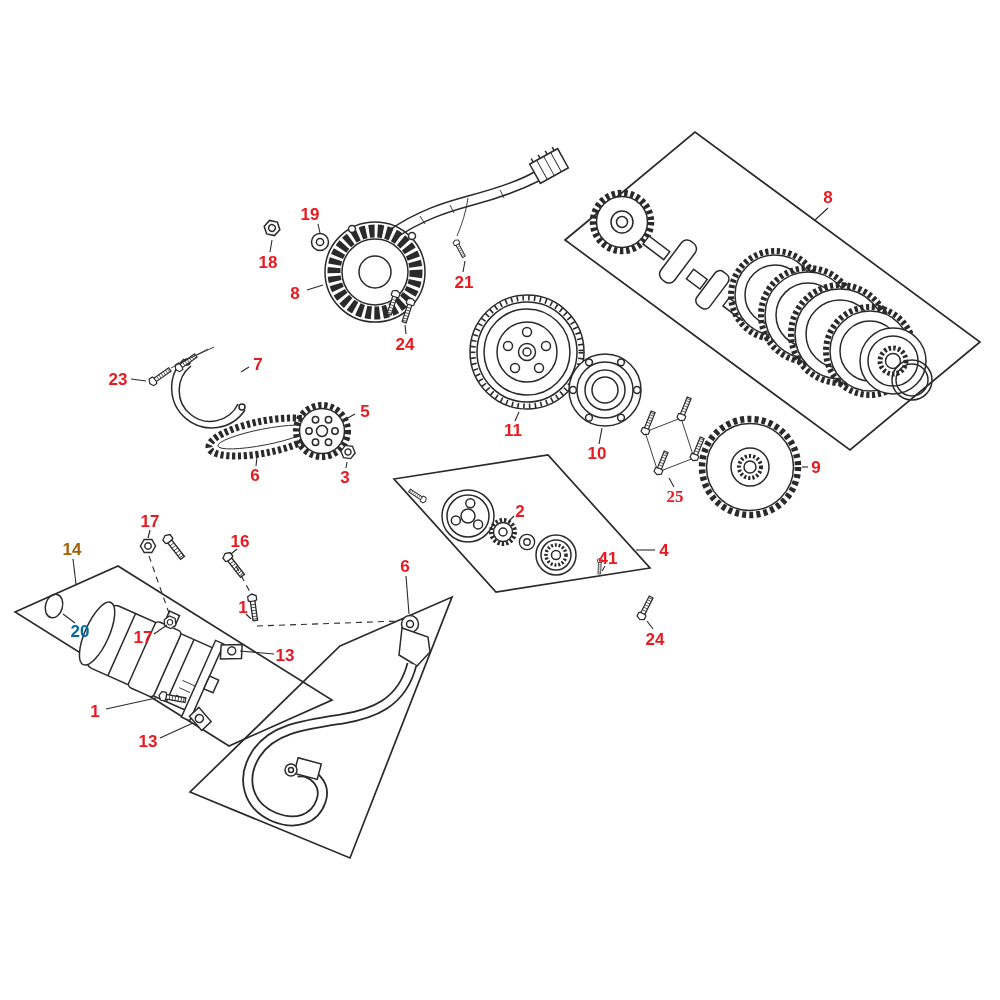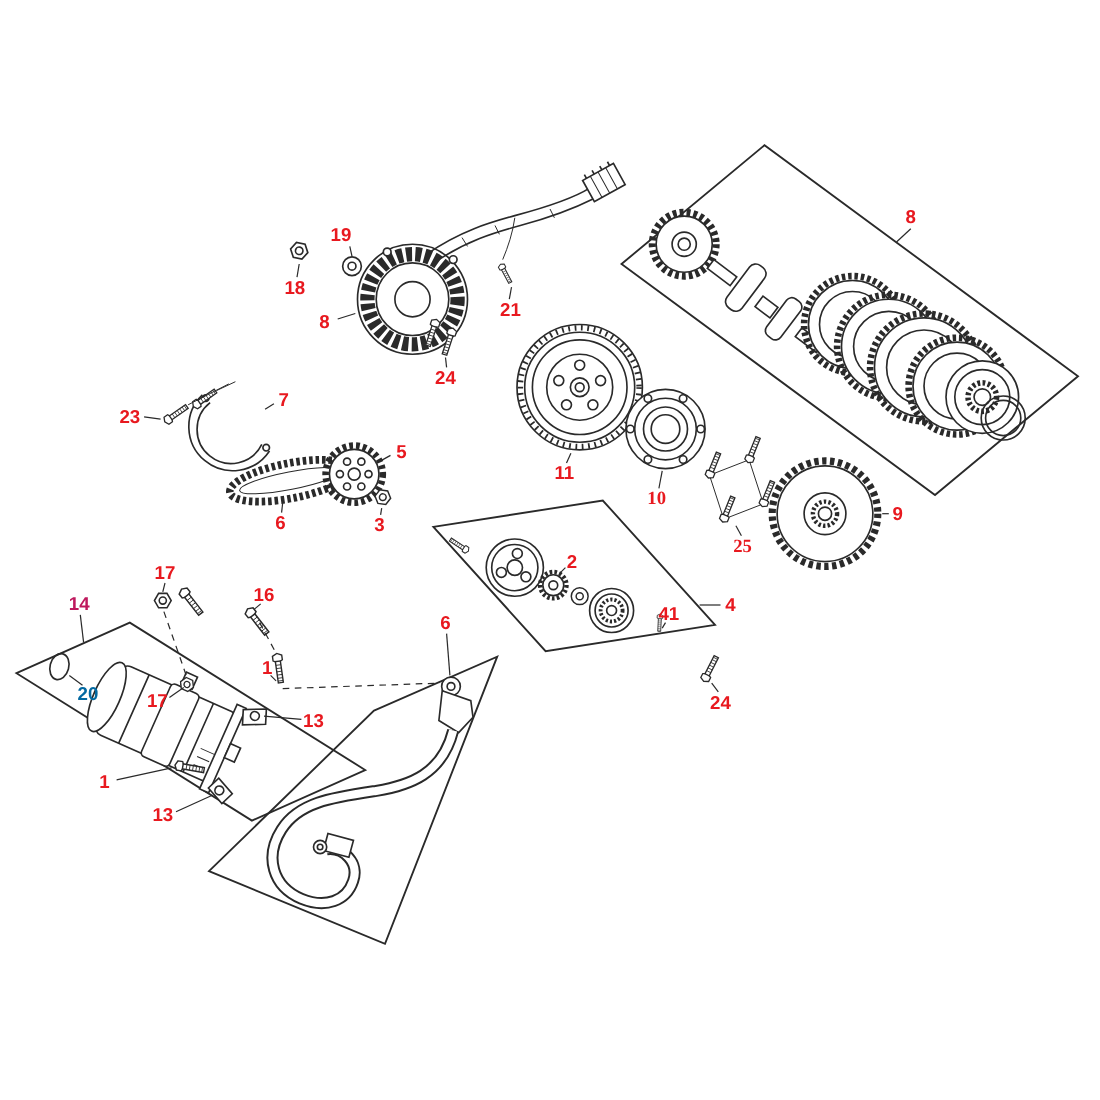--- a/index.html
+++ b/index.html
@@ -287,31 +287,31 @@
       <div class="plabel" style="left: 828px; top: 197px; color: rgb(232, 25, 31);">8</div>
       <div class="plabel" style="left: 310px; top: 214px; color: rgb(232, 25, 31);">19</div>
       <div class="plabel" style="left: 268px; top: 262px; color: rgb(232, 25, 31); text-align: center;">18</div>
       <div class="plabel" style="left: 295px; top: 293px; color: rgb(232, 25, 31);">8</div>
       <div class="plabel" style="left: 464px; top: 282px; color: rgb(232, 25, 31);">21</div>
       <div class="plabel" style="left: 405px; top: 344px; color: rgb(232, 25, 31);">24</div>
       <div class="plabel" style="left: 118px; top: 379px; color: rgb(232, 25, 31);">23</div>
       <div class="plabel" style="left: 258px; top: 364px; color: rgb(232, 25, 31);">7</div>
       <div class="plabel" style="left: 365px; top: 411px; color: rgb(232, 25, 31);">5</div>
       <div class="plabel" style="left: 513px; top: 430px; color: rgb(232, 25, 31);">11</div>
-      <div class="plabel" style="left: 597px; top: 453px; color: rgb(232, 25, 31); font-family: Liberation Serif, serif;">10</div>
+      <div class="plabel" style="left: 597px; top: 453px; color: rgb(232, 25, 31);">10</div>
       <div class="plabel" style="left: 255px; top: 475px; color: rgb(232, 25, 31);">6</div>
       <div class="plabel" style="left: 345px; top: 477px; color: rgb(232, 25, 31);">3</div>
       <div class="plabel" style="left: 816px; top: 467px; color: rgb(232, 25, 31);">9</div>
       <div class="plabel" style="left: 675px; top: 496px; color: rgb(232, 25, 31); font-family: Liberation Serif, serif;">25</div>
       <div class="plabel" style="left: 520px; top: 511px; color: rgb(232, 25, 31);">2</div>
       <div class="plabel" style="left: 608px; top: 558px; color: rgb(232, 25, 31);">41</div>
       <div class="plabel" style="left: 664px; top: 550px; color: rgb(232, 25, 31);">4</div>
       <div class="plabel" style="left: 150px; top: 521px; color: rgb(232, 25, 31);">17</div>
       <div class="plabel" style="left: 240px; top: 541px; color: rgb(232, 25, 31);">16</div>
-      <div class="plabel" style="left: 72px; top: 549px; color: #be185d;">14</div>
+      <div class="plabel" style="left: 72px; top: 549px; color: #a16207;">14</div>
       <div class="plabel" style="left: 405px; top: 566px; color: rgb(232, 25, 31);">6</div>
       <div class="plabel" style="left: 80px; top: 631px; color: #0369a1;">20</div>
       <div class="plabel" style="left: 243px; top: 607px; color: rgb(232, 25, 31);">1</div>
       <div class="plabel" style="left: 143px; top: 637px; color: rgb(232, 25, 31);">17</div>
       <div class="plabel" style="left: 285px; top: 655px; color: rgb(232, 25, 31);">13</div>
       <div class="plabel" style="left: 655px; top: 639px; color: rgb(232, 25, 31);">24</div>
       <div class="plabel" style="left: 95px; top: 711px; color: rgb(232, 25, 31);">1</div>
       <div class="plabel" style="left: 148px; top: 741px; color: rgb(232, 25, 31);">13</div>
     </div>
 

